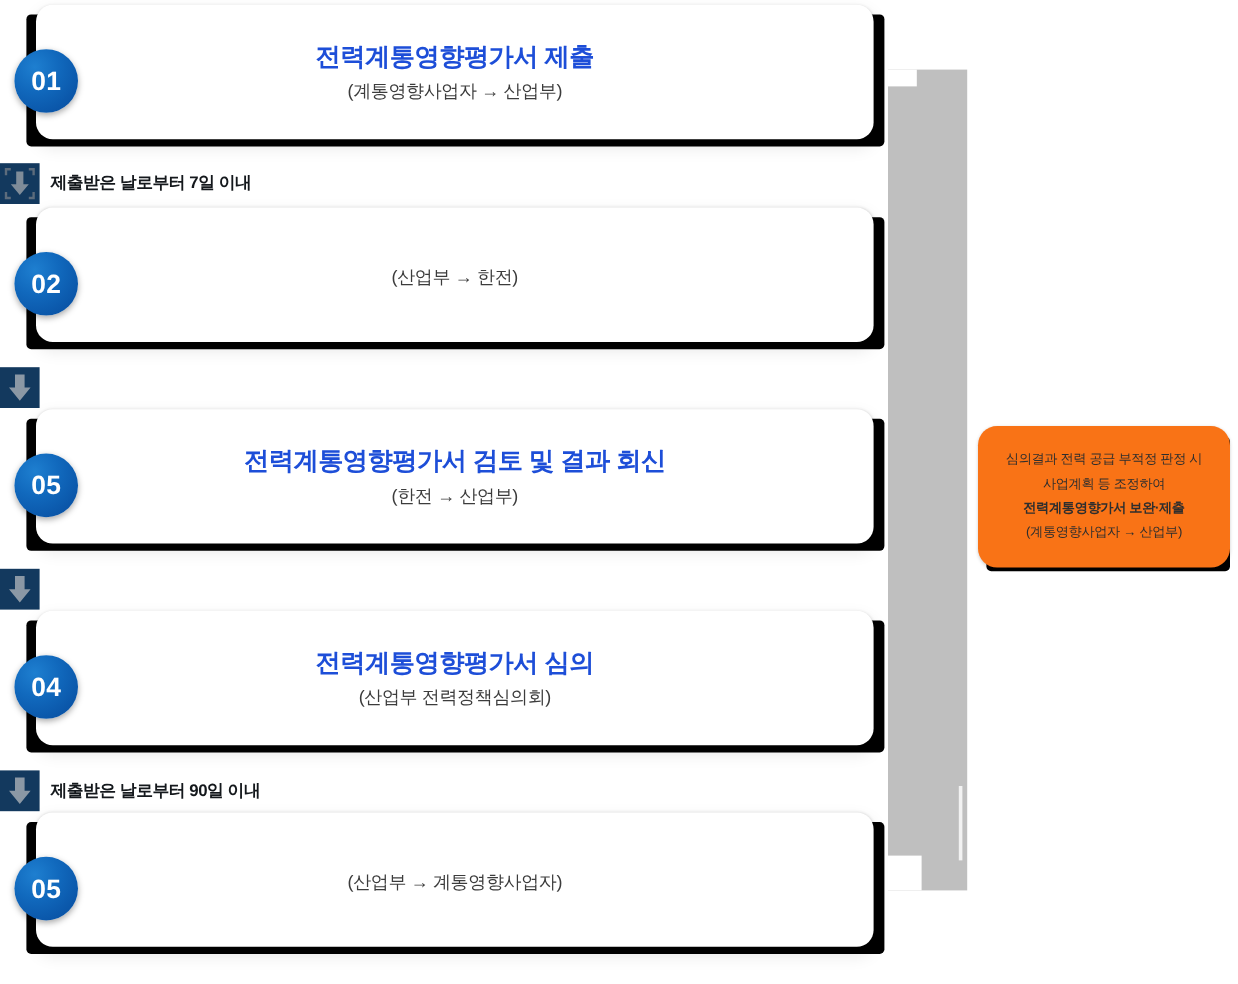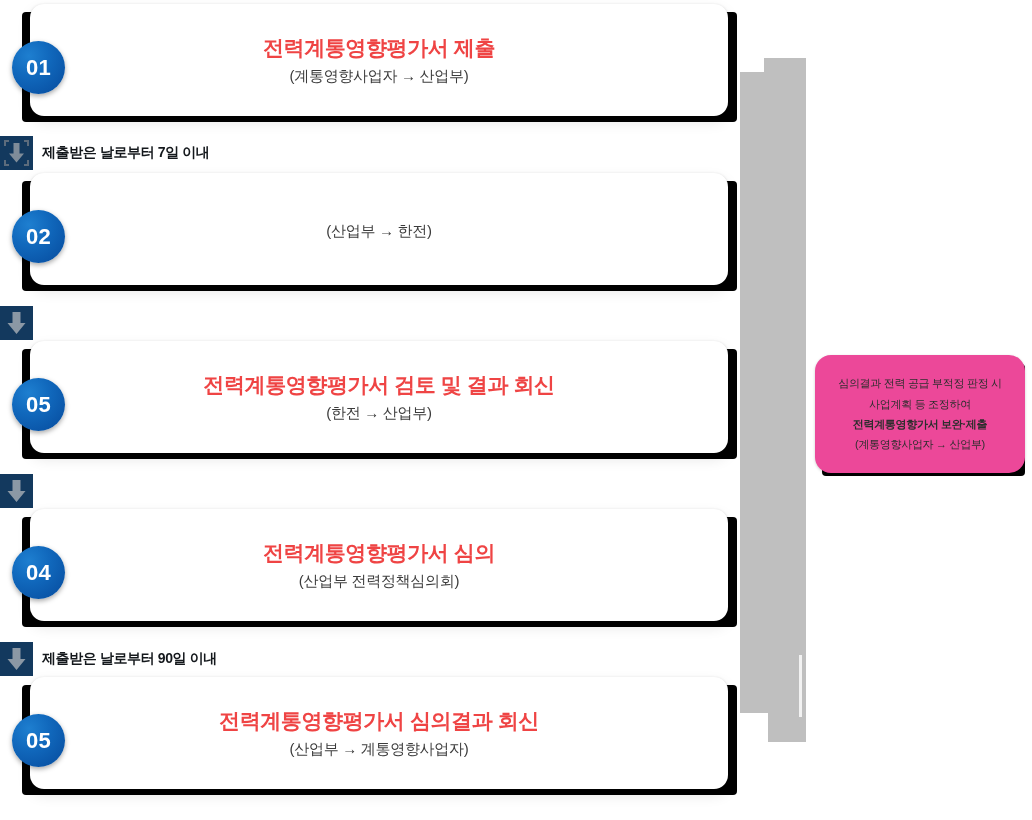--- a/index.html
+++ b/index.html
@@ -56,21 +56,21 @@
     box-shadow: 0 1px 3px rgba(0,0,0,0.22), 0 6px 14px rgba(0,0,0,0.10);
     display: flex;
     flex-direction: column;
     align-items: center;
     justify-content: center;
   }
 
   .card-title {
     font-size: 21px;
     font-weight: 700;
-    color: #ef4444;
+    color: #1d4ed8;
     letter-spacing: -0.4px;
     line-height: 1.3;
   }
 
   .card-sub {
     margin-top: 5px;
     font-size: 15px;
     font-weight: 400;
     color: #3c3c3c;
     letter-spacing: -0.3px;
@@ -173,21 +173,21 @@
     background: #000000;
     border-radius: 4px;
   }
 
   #note-box {
     position: absolute;
     left: 815px;
     top: 355px;
     width: 210px;
     height: 118px;
-    background: #ec4899;
+    background: #f97316;
     border-radius: 16px;
     display: flex;
     flex-direction: column;
     align-items: center;
     justify-content: center;
     text-align: center;
     box-shadow: 0 1px 3px rgba(0,0,0,0.20);
   }
 
   .note-line {
@@ -275,21 +275,20 @@
         <svg width="33" height="34" viewBox="0 0 33 34" aria-hidden="true">
           <path d="M16.5 28 L7.5 17 L12.5 17 L12.5 6 L20.5 6 L20.5 17 L25.5 17 Z" fill="#8b98a5"></path>
         </svg>
       </div>
       <div class="connector-label">제출받은 날로부터 90일 이내</div>
     </div>
 
     <div class="step-row" style="top:673px;">
       <div class="card-shadow"></div>
       <div class="card">
-        <div class="card-title">전력계통영향평가서 심의결과 회신</div>
         <div class="card-sub">(산업부 → 계통영향사업자)</div>
       </div>
       <div class="badge">05</div>
     </div>
 
   </div>
 
   <div id="gray-bar"></div>
   <div id="gray-bar-notch"></div>
   <div id="gray-bar-foot"></div>

